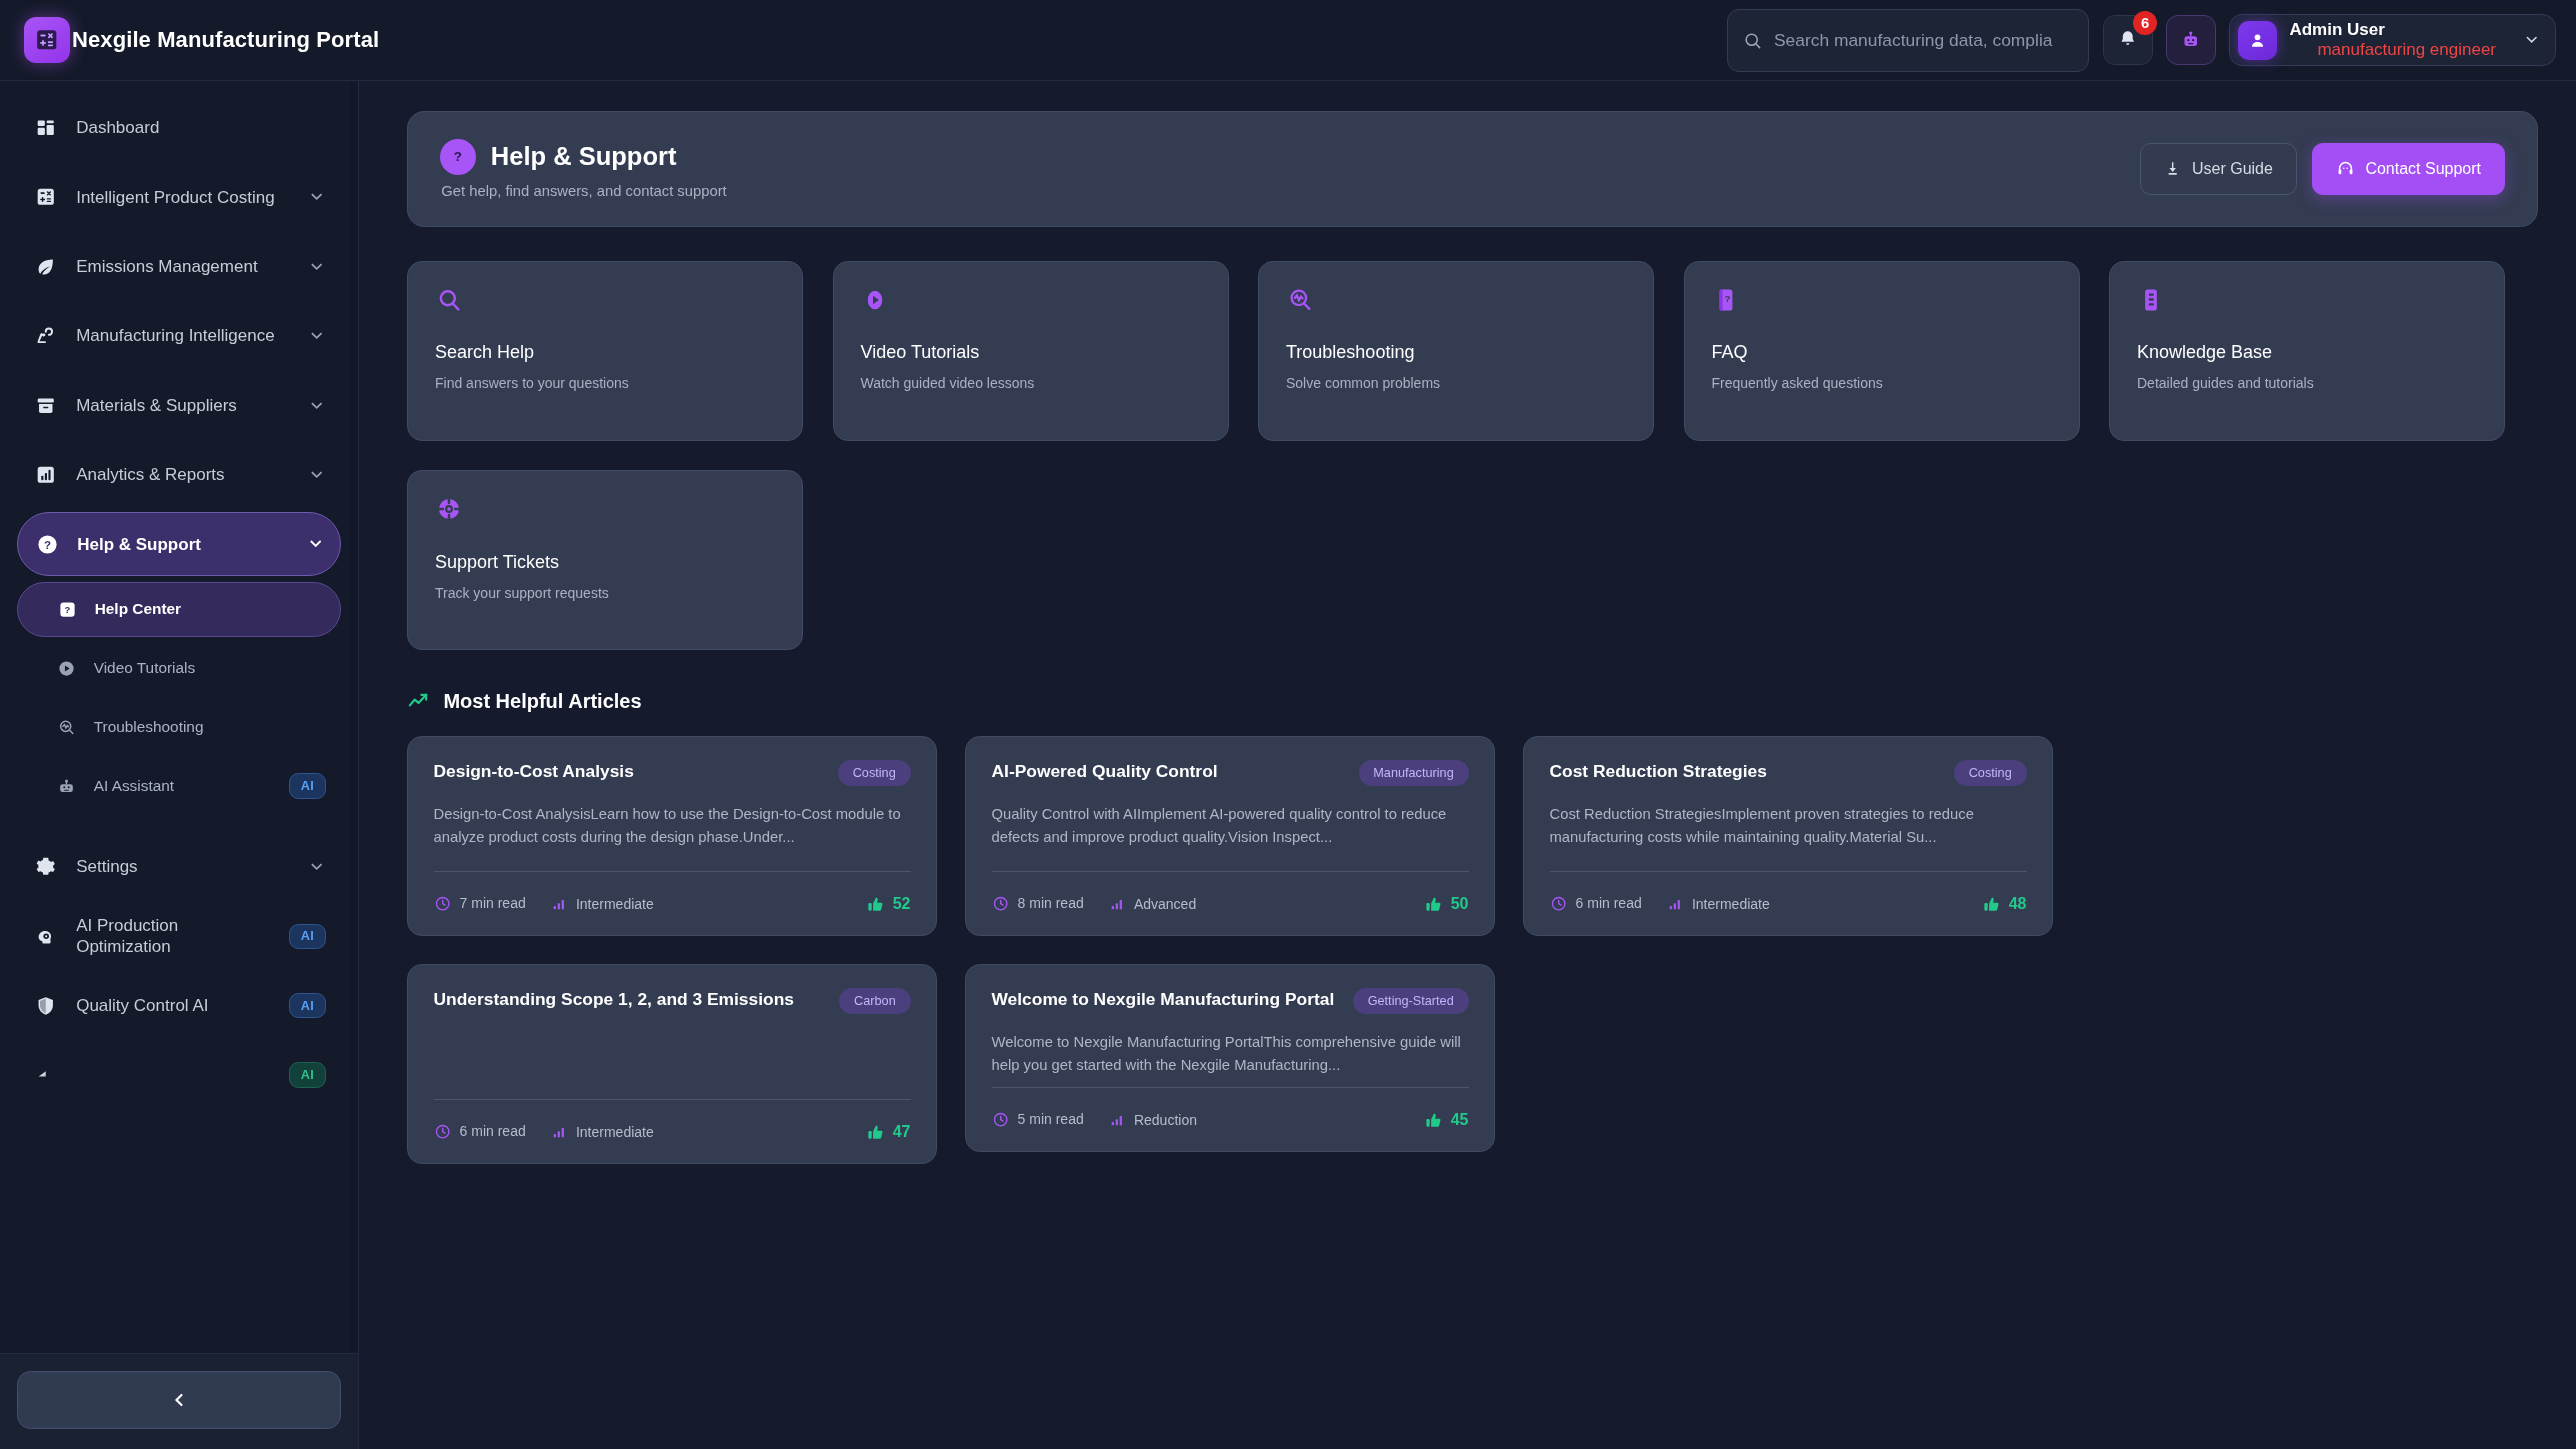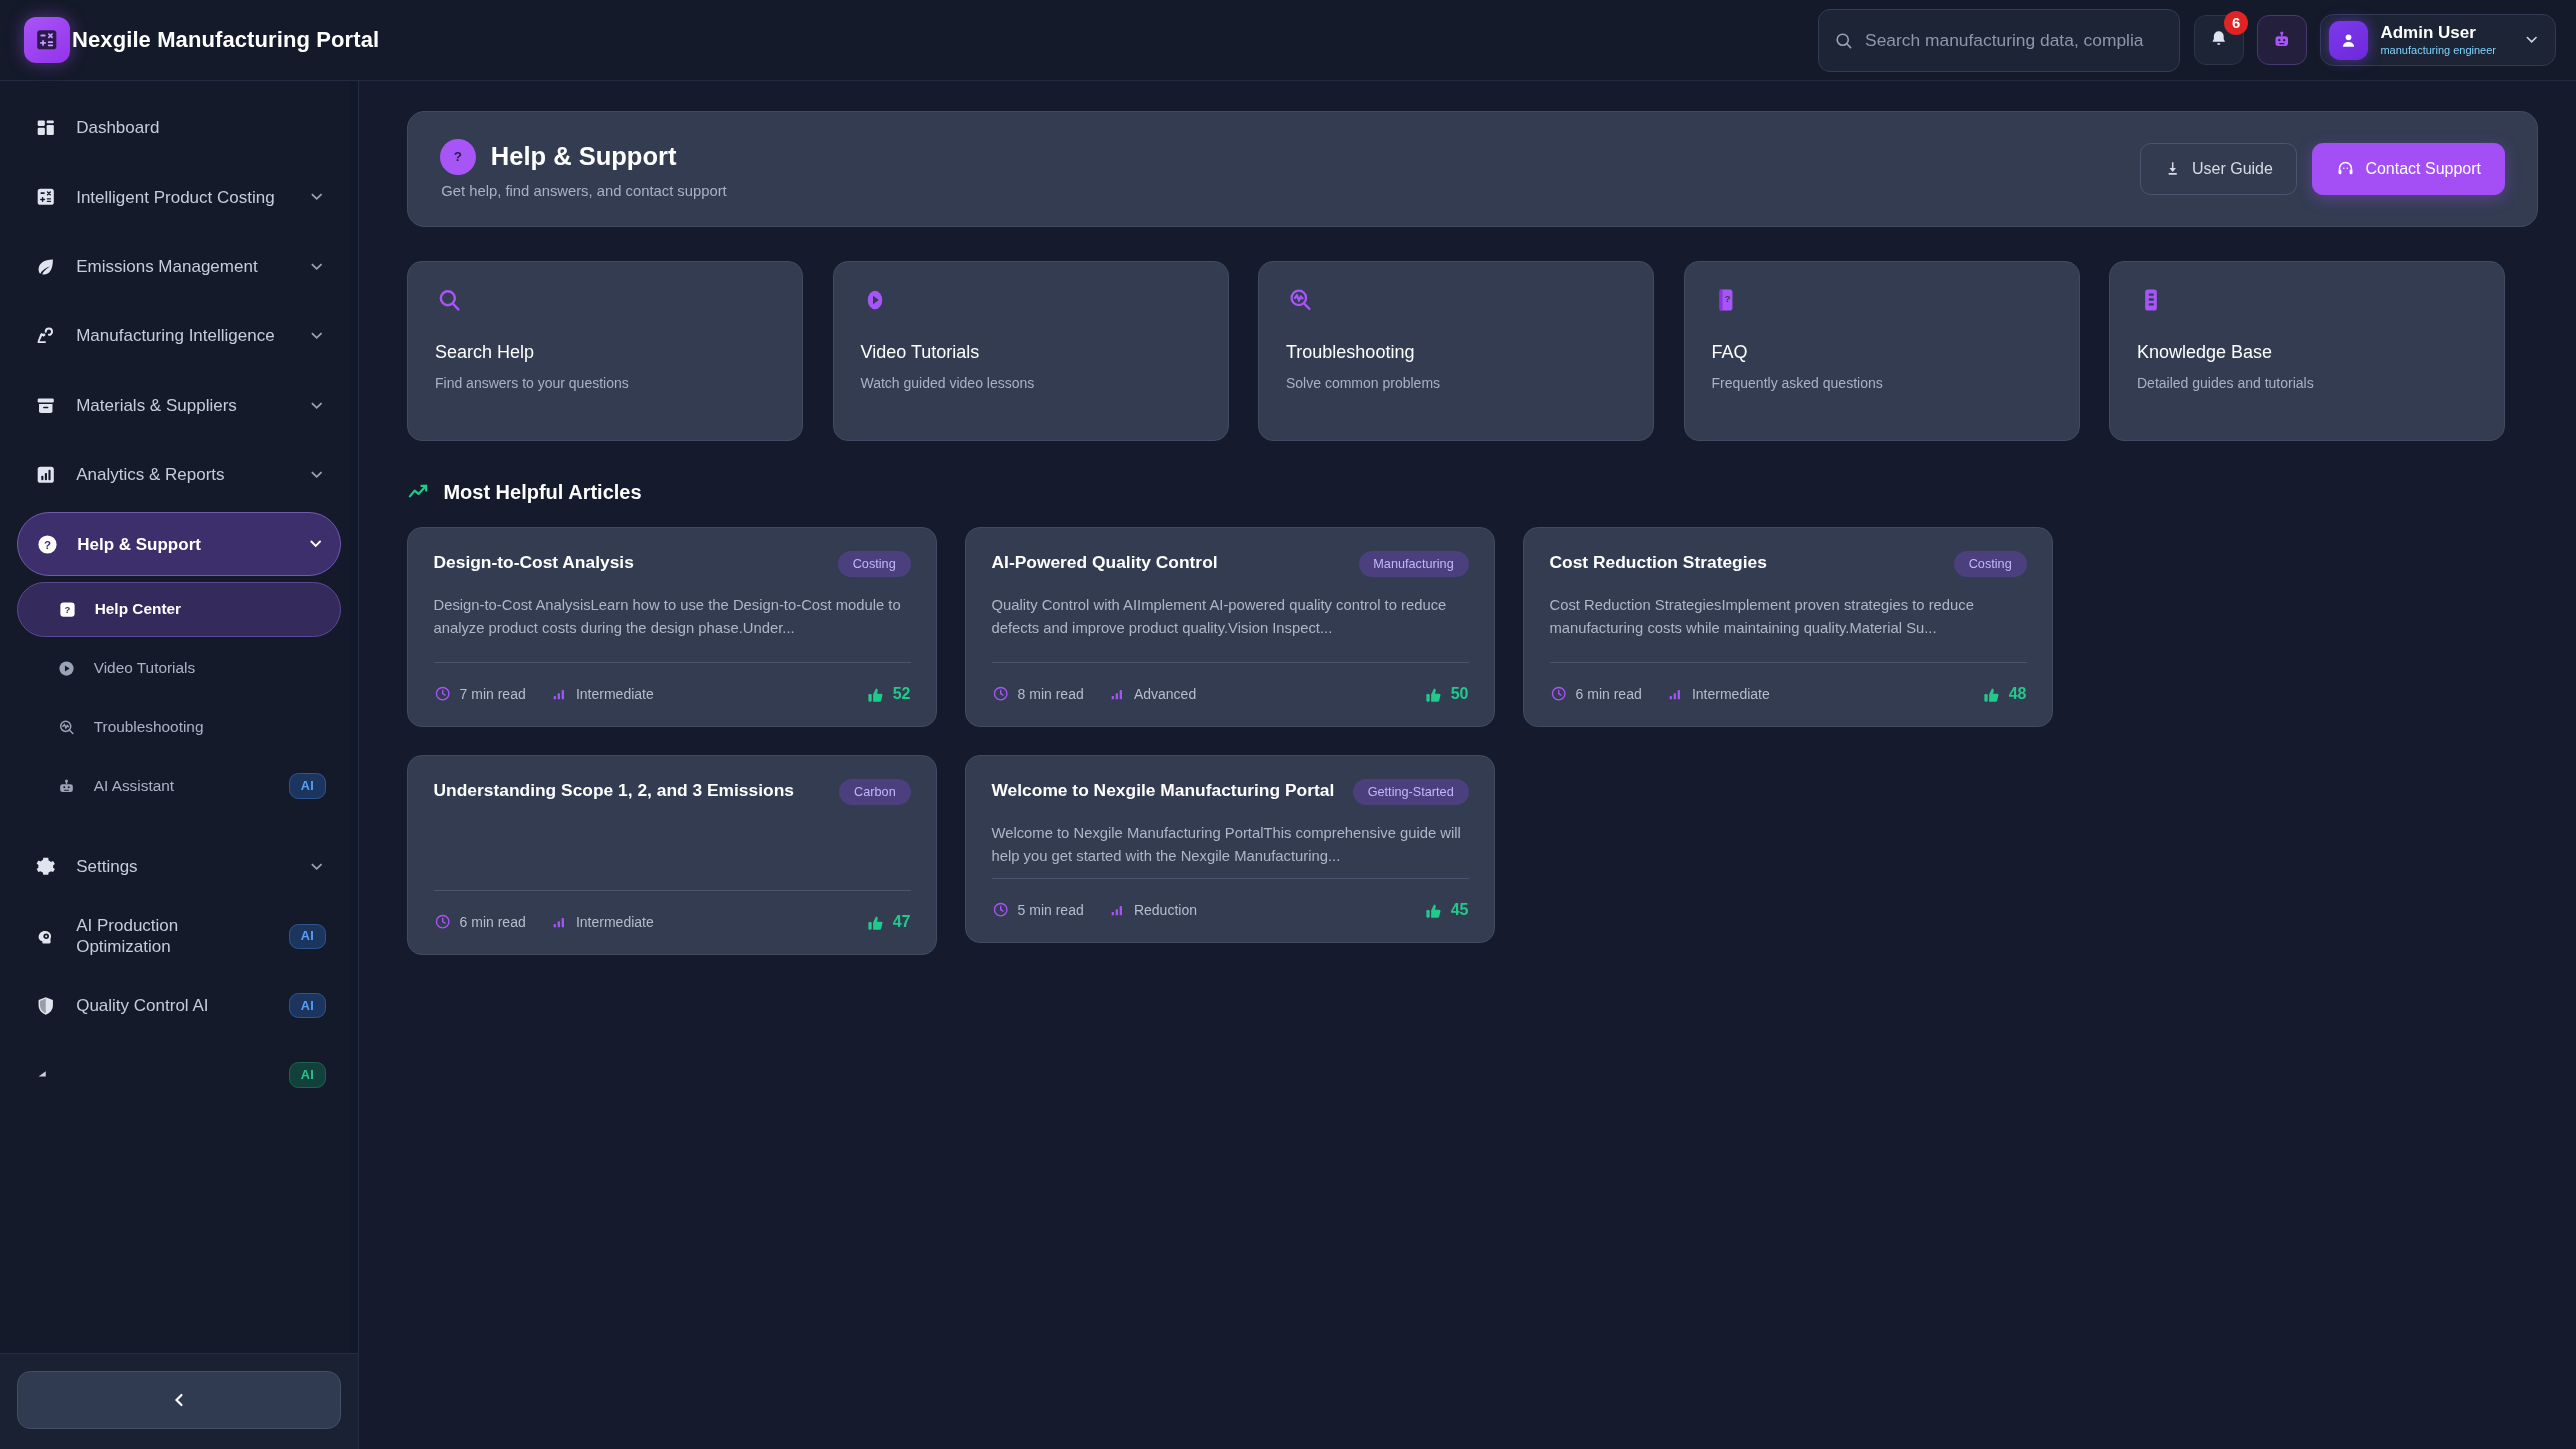--- a/index.html
+++ b/index.html
@@ -60,21 +60,21 @@
     gap: 12px; padding: 0 14.8px 0 8px; cursor: pointer;
   }
   .avatar {
     width: 39px; height: 39px; border-radius: 10.7px;
     background: linear-gradient(150deg,#7c3aed,#6d28d9);
     display: flex; align-items: center; justify-content: center;
     box-shadow: 0 0 13.4px rgba(124,58,237,.55);
   }
   .user-meta { display: flex; flex-direction: column; line-height: 1.2; }
   .user-name { color: #fff; font-size: 17px; font-weight: bold; }
-  .user-role { color: #7dd3fc; font-size: 11px; }
+  .user-role { color: #ef4444; font-size: 17px; margin-left: 28px; }
 
   
   .body-row { display: flex; flex: 1 1 auto; min-height: 0; }
 
   
   .sidebar {
     width: 359px; flex: 0 0 359px;
     background: #141a29;
     border-right: 0.7px solid #232b40;
     position: relative;
@@ -579,20 +579,32 @@
                 <rect x="7" y="3" width="10" height="18" rx="2.2" fill="#a855f7"></rect>
                 <rect x="10" y="6.4" width="4.5" height="2" rx=".8" fill="#333c51"></rect>
                 <rect x="10" y="10.6" width="4.5" height="2" rx=".8" fill="#333c51"></rect>
                 <rect x="10" y="14.8" width="4.5" height="2" rx=".8" fill="#333c51"></rect>
               </svg>
           </div>
           <div class="tile-title">Knowledge Base</div>
           <div class="tile-desc">Detailed guides and tutorials</div>
         </div>
 
+        <div class="tile">
+          <div class="tile-ico">
+            <svg width="28" height="28" viewBox="0 0 24 24">
+                <circle cx="12" cy="12" r="8.6" fill="#a855f7"></circle>
+                <circle cx="12" cy="12" r="3.4" fill="#333c51"></circle>
+                <circle cx="12" cy="12" r="1.5" fill="#a855f7"></circle>
+                <path d="M12 3.4v3.4M12 17.2v3.4M3.4 12h3.4M17.2 12h3.4" stroke="#333c51" stroke-width="2.2" stroke-linecap="round"></path>
+              </svg>
+          </div>
+          <div class="tile-title">Support Tickets</div>
+          <div class="tile-desc">Track your support requests</div>
+        </div>
       </div>
 
       <div class="section-head">
         <span>
           <svg width="23" height="23" viewBox="0 0 24 24" fill="none" stroke="#22c98b" stroke-width="2.3" stroke-linecap="round" stroke-linejoin="round">
               <path d="M3 16l5-6 4 3.5L20 5"></path>
               <path d="M15 5h5v5"></path>
             </svg>
         </span>
         <span class="section-title">Most Helpful Articles</span>

